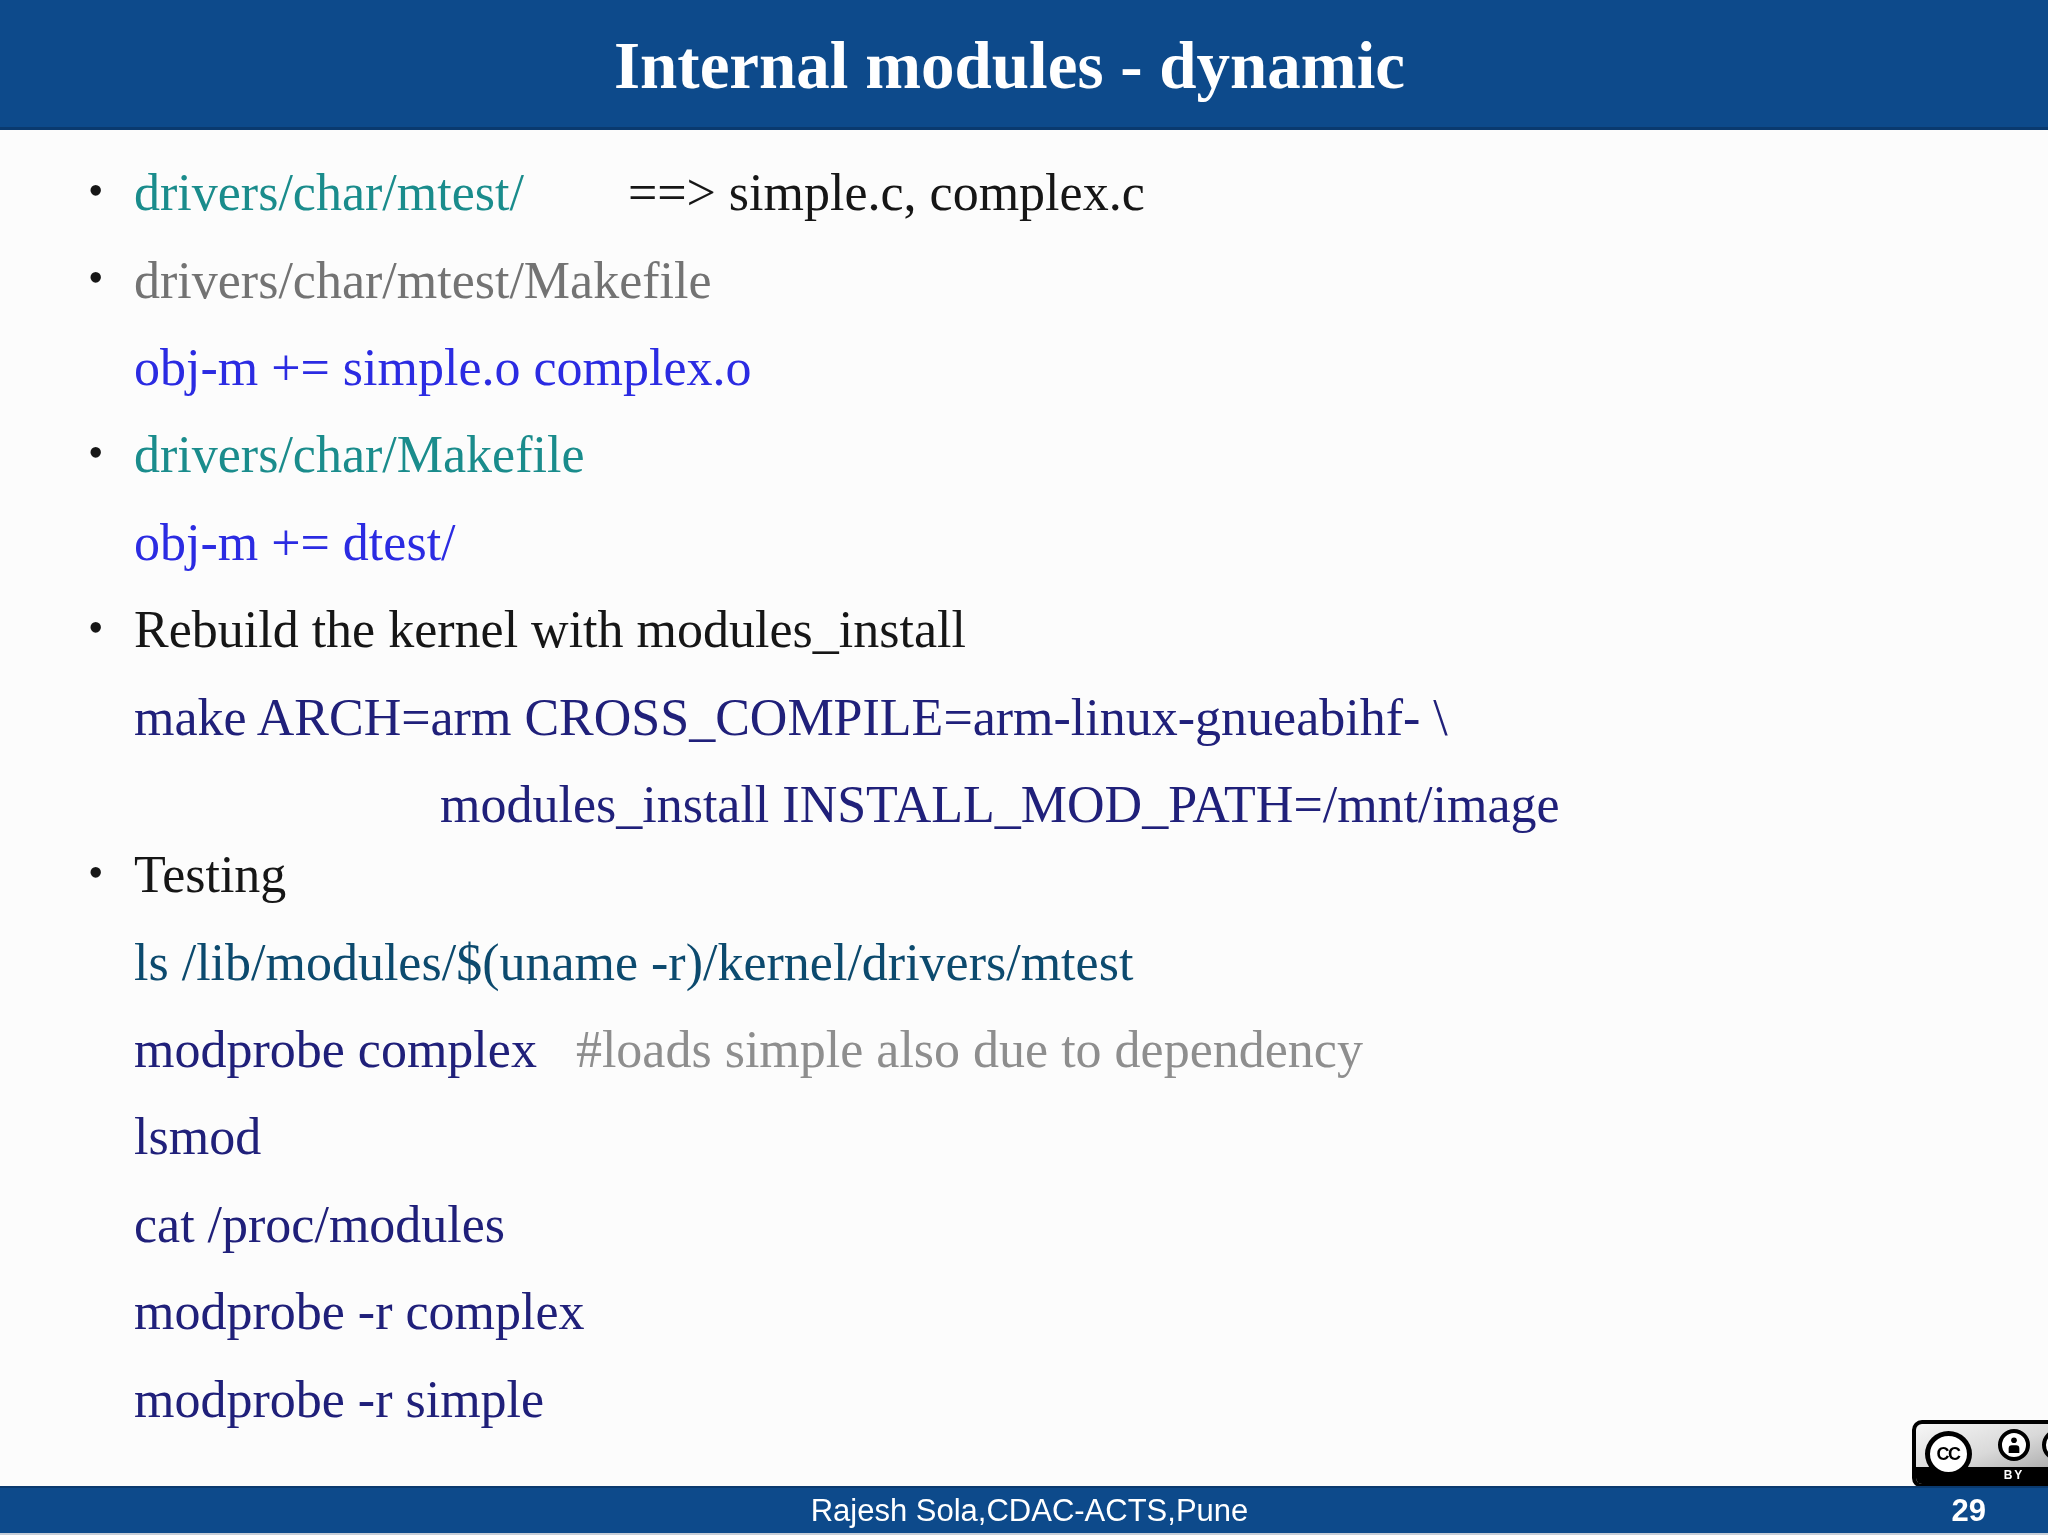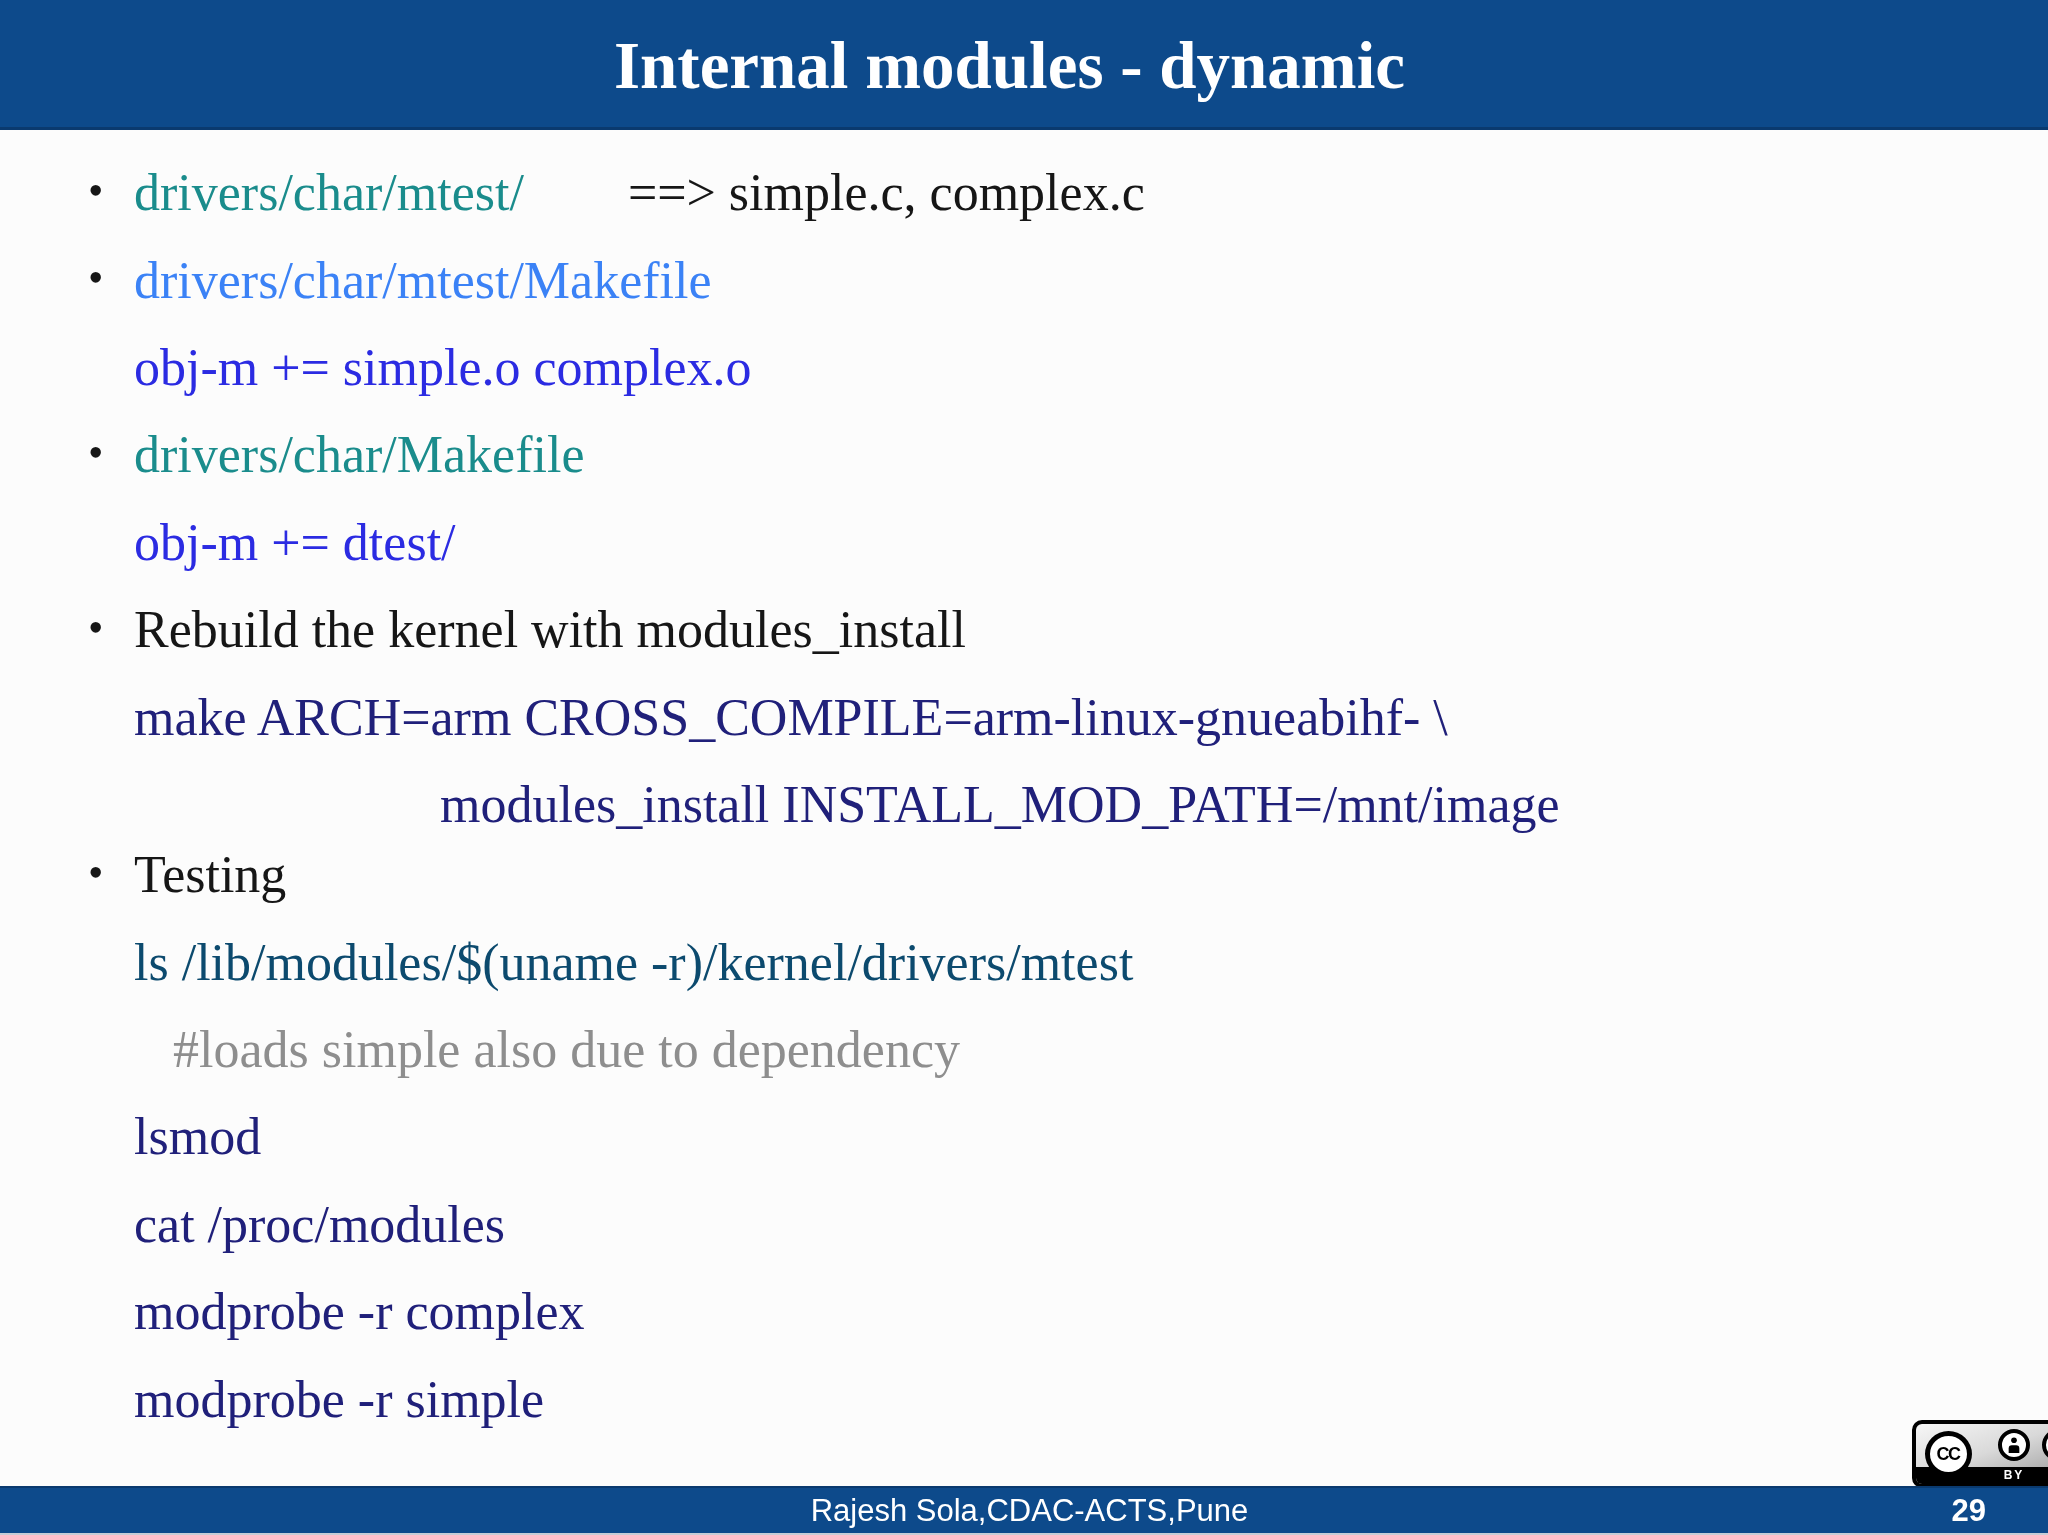--- a/index.html
+++ b/index.html
@@ -105,30 +105,30 @@
 <body>
 
 <div class="slide">
 
   <div class="titlebar">
     <div class="title">Internal modules - dynamic</div>
   </div>
 
   <div class="body">
       <div class="line"><span class="bullet">•</span><span class="seg" style="color: rgb(26, 140, 140);">drivers/char/mtest/</span><span class="seg" style="color: rgb(22, 22, 22);">        ==&gt; simple.c, complex.c</span></div>
-      <div class="line"><span class="bullet">•</span><span class="seg" style="color: #3b82f6;">drivers/char/mtest/Makefile</span></div>
+      <div class="line"><span class="bullet">•</span><span class="seg" style="color: #737373;">drivers/char/mtest/Makefile</span></div>
       <div class="line"><span class="seg" style="color: rgb(43, 43, 226);">obj-m += simple.o complex.o</span></div>
       <div class="line"><span class="bullet">•</span><span class="seg" style="color: rgb(26, 140, 140);">drivers/char/Makefile</span></div>
       <div class="line"><span class="seg" style="color: rgb(43, 43, 226);">obj-m += dtest/</span></div>
       <div class="line"><span class="bullet">•</span><span class="seg" style="color: rgb(22, 22, 22);">Rebuild the kernel with modules_install</span></div>
       <div class="line"><span class="seg" style="color: rgb(32, 32, 122);">make ARCH=arm CROSS_COMPILE=arm-linux-gnueabihf- \</span></div>
       <div class="line deep"><span class="seg" style="color: rgb(32, 32, 122);">modules_install INSTALL_MOD_PATH=/mnt/image</span></div>
       <div class="line tight"><span class="bullet">•</span><span class="seg" style="color: rgb(22, 22, 22);">Testing</span></div>
       <div class="line"><span class="seg" style="color: #0c4a6e;">ls /lib/modules/$(uname -r)/kernel/drivers/mtest</span></div>
-      <div class="line"><span class="seg" style="color: rgb(142, 142, 142);">   #loads simple also due to dependency</span></div>
+      <div class="line"><span class="seg" style="color: rgb(32, 32, 122);">modprobe complex</span><span class="seg" style="color: rgb(142, 142, 142);">   #loads simple also due to dependency</span></div>
       <div class="line"><span class="seg" style="color: rgb(32, 32, 122);">lsmod</span></div>
       <div class="line"><span class="seg" style="color: rgb(32, 32, 122);">cat /proc/modules</span></div>
       <div class="line"><span class="seg" style="color: rgb(32, 32, 122);">modprobe -r complex</span></div>
       <div class="line"><span class="seg" style="color: rgb(32, 32, 122);">modprobe -r simple</span></div>
     </div>
 
   <div class="badge">
     <div class="band"></div>
     <div class="cc">CC</div>
     <div class="picto by">

